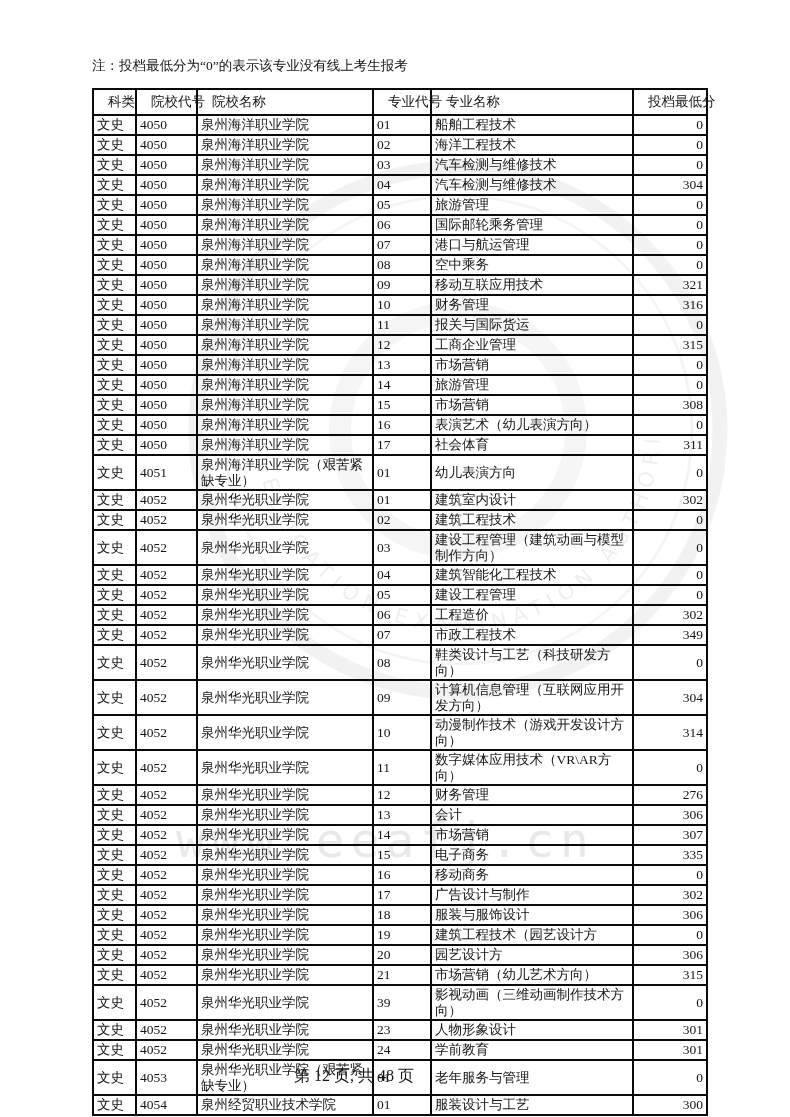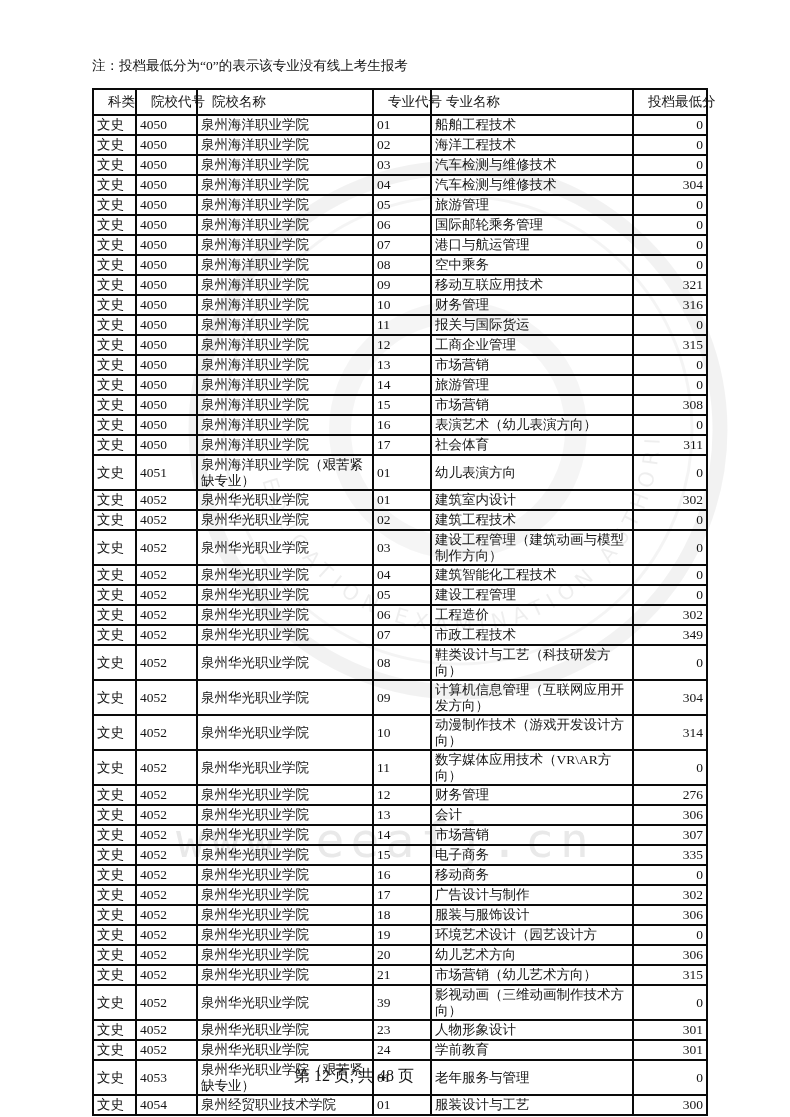--- a/index.html
+++ b/index.html
@@ -398,29 +398,29 @@
           <td>泉州华光职业学院</td>
           <td>18</td>
           <td>服装与服饰设计</td>
           <td class="num">306</td>
         </tr>
         <tr>
           <td>文史</td>
           <td>4052</td>
           <td>泉州华光职业学院</td>
           <td>19</td>
-          <td>环境艺术设计（园艺设计方</td>
+          <td>建筑工程技术（园艺设计方</td>
           <td class="num">0</td>
         </tr>
         <tr>
           <td>文史</td>
           <td>4052</td>
           <td>泉州华光职业学院</td>
           <td>20</td>
-          <td>幼儿艺术方向</td>
+          <td>园艺设计方</td>
           <td class="num">306</td>
         </tr>
         <tr>
           <td>文史</td>
           <td>4052</td>
           <td>泉州华光职业学院</td>
           <td>21</td>
           <td>市场营销（幼儿艺术方向）</td>
           <td class="num">315</td>
         </tr>

